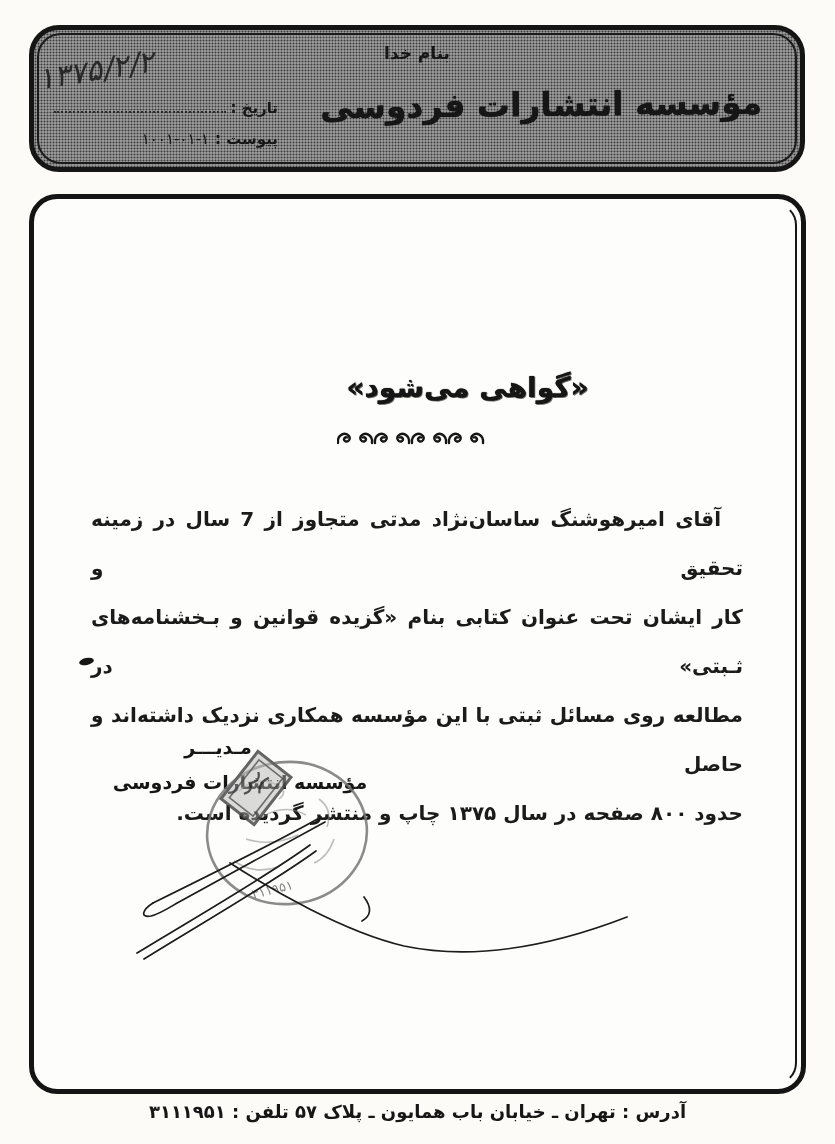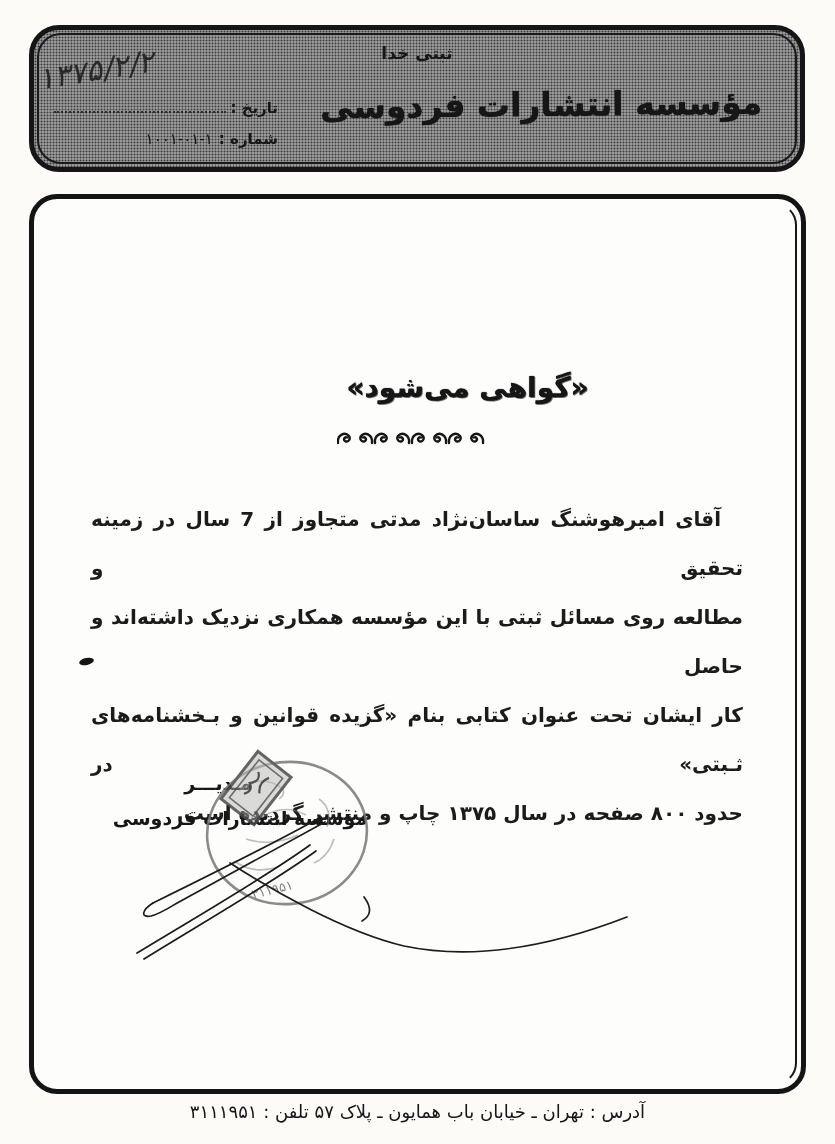--- a/index.html
+++ b/index.html
@@ -80,52 +80,52 @@
     font-size:20px;font-weight:bold;line-height:49px;color:#1b1b1b;
   }
   .body-line{text-align:justify;text-align-last:justify;}
   .body-line.first{text-indent:22px;}
   .body-line.last{text-align:left;text-align-last:right;}
 
   .sig-block{
     position:absolute;top:531px;left:78px;width:256px;text-align:center;
     direction:rtl;font-weight:bold;font-size:19px;line-height:35px;
   }
-  .sig-role{position:relative;left:-22px;letter-spacing:2px;margin-top:36px;}
+  .sig-role{position:relative;left:-22px;letter-spacing:2px;}
   .ink-blob{
     position:absolute;left:79px;top:658px;width:15px;height:7px;
     background:#151515;border-radius:50%;transform:rotate(-12deg);
   }
   .stamp-svg{position:absolute;left:0;top:0;width:777px;height:901px;pointer-events:none;}
 
   
   .footer-address{
     position:absolute;left:0;right:0;top:1101px;text-align:center;
-    direction:rtl;font-size:18px;font-weight:normal;letter-spacing:.5px;
+    direction:rtl;font-size:18px;font-weight:bold;letter-spacing:.5px;
   }
 </style>
 </head>
 <body>
 
 <div class="page">
 
   <div class="letterhead">
     <div class="letterhead-innerline"></div>
 
-    <div class="bismillah">ثبتی خدا</div>
+    <div class="bismillah">بنام خدا</div>
 
     <div class="org-title">مؤسسه انتشارات فردوسی</div>
 
     <div class="head-fields">
       <div class="field-row">
         <span class="field-label">تاریخ :</span>
         <span class="leader"></span>
       </div>
       <div class="field-row">
-        <span class="field-label">شماره :</span>
+        <span class="field-label">پیوست :</span>
         <span class="field-value">۱۰۰۱-۰۱-۱</span>
       </div>
     </div>
 
     <div class="hand-date">۱۳۷۵/۲/۲</div>
   </div>
 
   <div class="main-frame">
     <div class="frame-right-line"></div>
 
@@ -140,22 +140,22 @@
       <use href="#curl" x="37"></use>
       <use href="#curl" x="55" transform="scale(-1,1) translate(-128,0)"></use>
       <use href="#curl" x="74"></use>
       <use href="#curl" x="92" transform="scale(-1,1) translate(-202,0)"></use>
       <use href="#curl" x="111"></use>
       <use href="#curl" x="129" transform="scale(-1,1) translate(-276,0)"></use>
     </svg>
 
     <div class="body-text">
       <div class="body-line first">آقای امیرهوشنگ ساسان‌نژاد مدتی متجاوز از 7 سال در زمینه تحقیق و</div>
+      <div class="body-line">کار ایشان تحت عنوان کتابی بنام «گزیده قوانین و بـخشنامه‌های ثـبتی» در</div>
       <div class="body-line">مطالعه روی مسائل ثبتی با این مؤسسه همکاری نزدیک داشته‌اند و حاصل</div>
-      <div class="body-line">کار ایشان تحت عنوان کتابی بنام «گزیده قوانین و بـخشنامه‌های ثـبتی» در</div>
       <div class="body-line last">حدود ۸۰۰ صفحه در سال ۱۳۷۵ چاپ و منتشر گردیده است.</div>
     </div>
 
     <div class="sig-block">
       <div class="sig-role">مـدیـــر</div>
       <div>مؤسسه انتشارات فردوسی</div>
     </div>
 
     <svg class="stamp-svg" viewBox="0 0 777 901">
       <g opacity="0.85">

